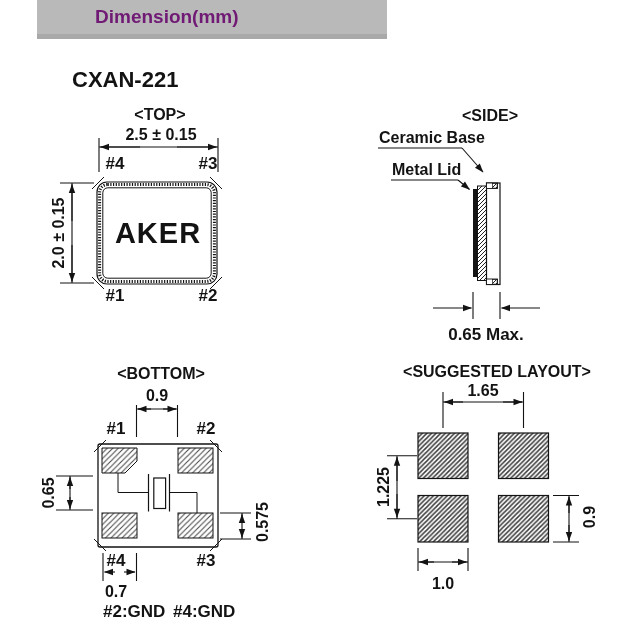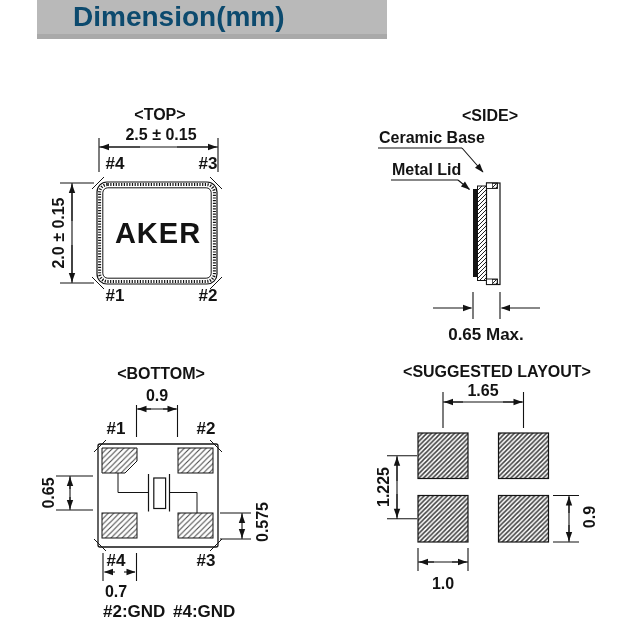--- a/index.html
+++ b/index.html
@@ -7,21 +7,21 @@
     width:641px;height:628px;position:relative;background:#ffffff;
     font-family:"Liberation Sans",sans-serif;overflow:hidden;
   }
   .stage{position:absolute;left:0;top:0;width:641px;height:628px;}
   .header{
     position:absolute;left:37px;top:0;width:350px;height:34px;
     background:#b9b9b9;border-bottom:5px solid #a9a9a9;
     display:flex;align-items:center;
   }
   .header span{
-    color:#0c4a6e;font-weight:bold;font-size:28px;padding-left:36px;
+    color:#701a75;font-weight:bold;font-size:19px;padding-left:58px;
     letter-spacing:0px;line-height:34px;white-space:nowrap;
   }
   .partno{
     position:absolute;left:72px;top:67px;font-size:22px;font-weight:bold;color:#131313;
   }
   svg.drawing{position:absolute;left:0;top:0;}
   svg.drawing text{
     font-family:"Liberation Sans",sans-serif;font-weight:bold;fill:#131313;stroke:none;
   }
   .t16{font-size:16px;}
@@ -30,20 +30,21 @@
 </style>
 </head>
 <body>
 
 <div class="stage">
 
   <div class="header">
     <span>Dimension(mm)</span>
   </div>
 
+  <div class="partno">CXAN-221</div>
 
   <svg class="drawing" width="641" height="628" viewBox="0 0 641 628">
     <defs>
       <marker id="arw" markerWidth="10" markerHeight="8" refX="9" refY="4" orient="auto" markerUnits="userSpaceOnUse">
         <path d="M0.5,0.8 L9.5,4 L0.5,7.2 z" fill="#131313"></path>
       </marker>
       <pattern id="hatch1" width="5.5" height="5.5" patternUnits="userSpaceOnUse">
         <path d="M-1.4,1.4 L1.4,-1.4 M0,5.5 L5.5,0 M4.1,6.9 L6.9,4.1" stroke="#4a4a4a" stroke-width="1.1"></path>
       </pattern>
       <pattern id="hatch2" width="4.6" height="4.6" patternUnits="userSpaceOnUse">

